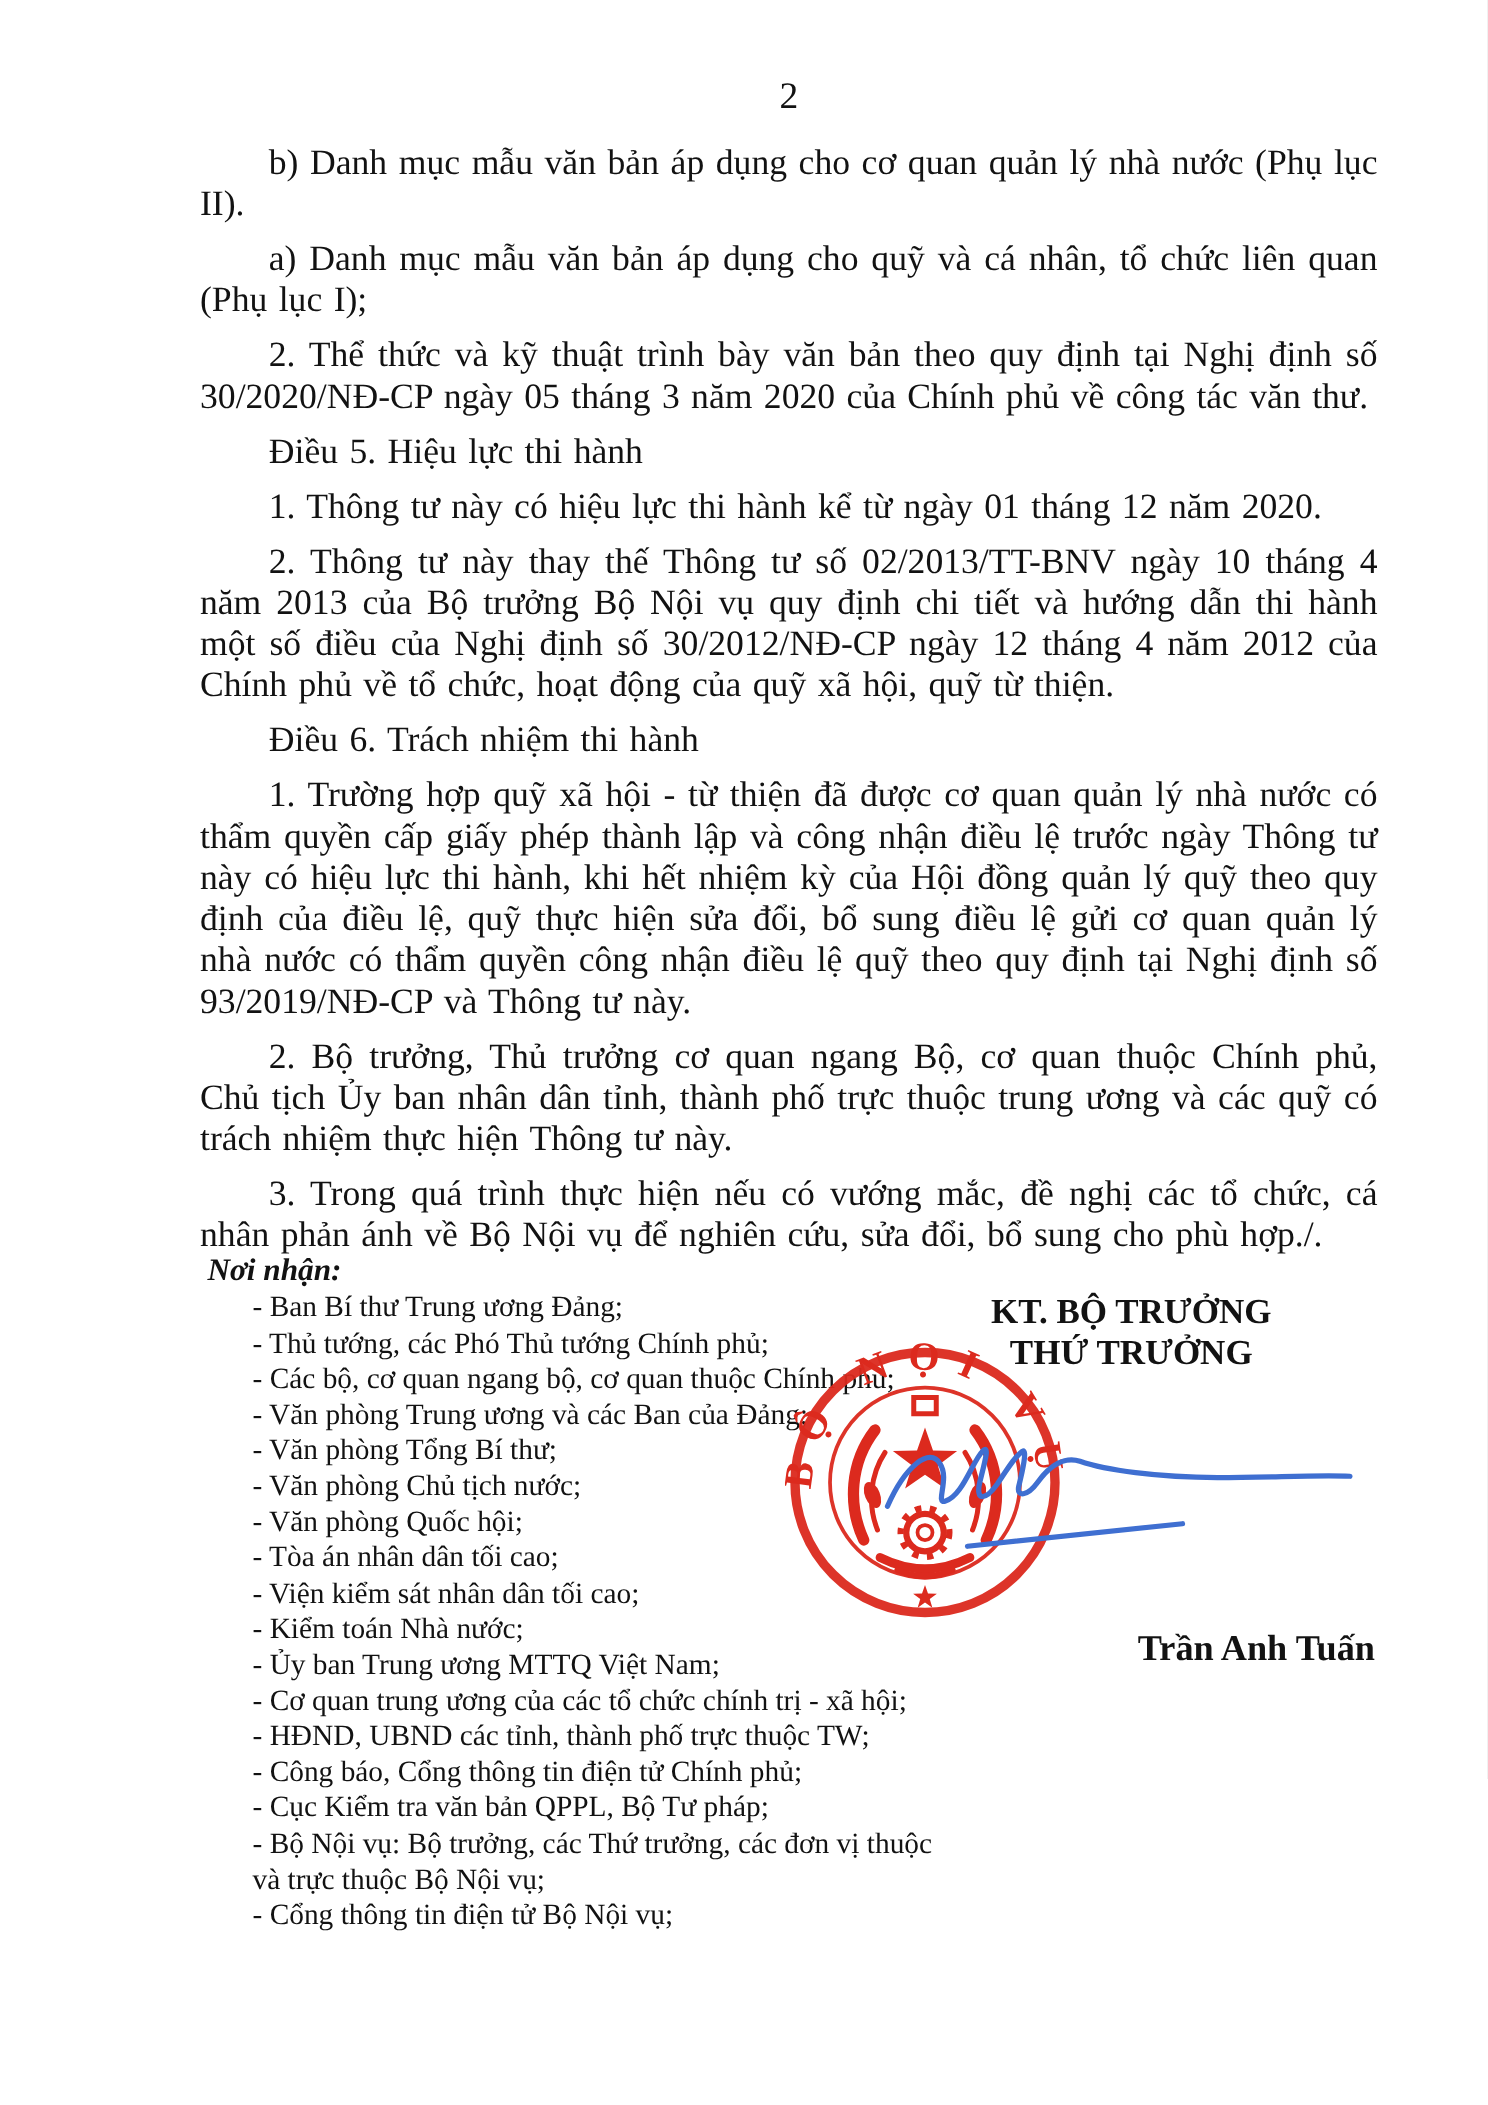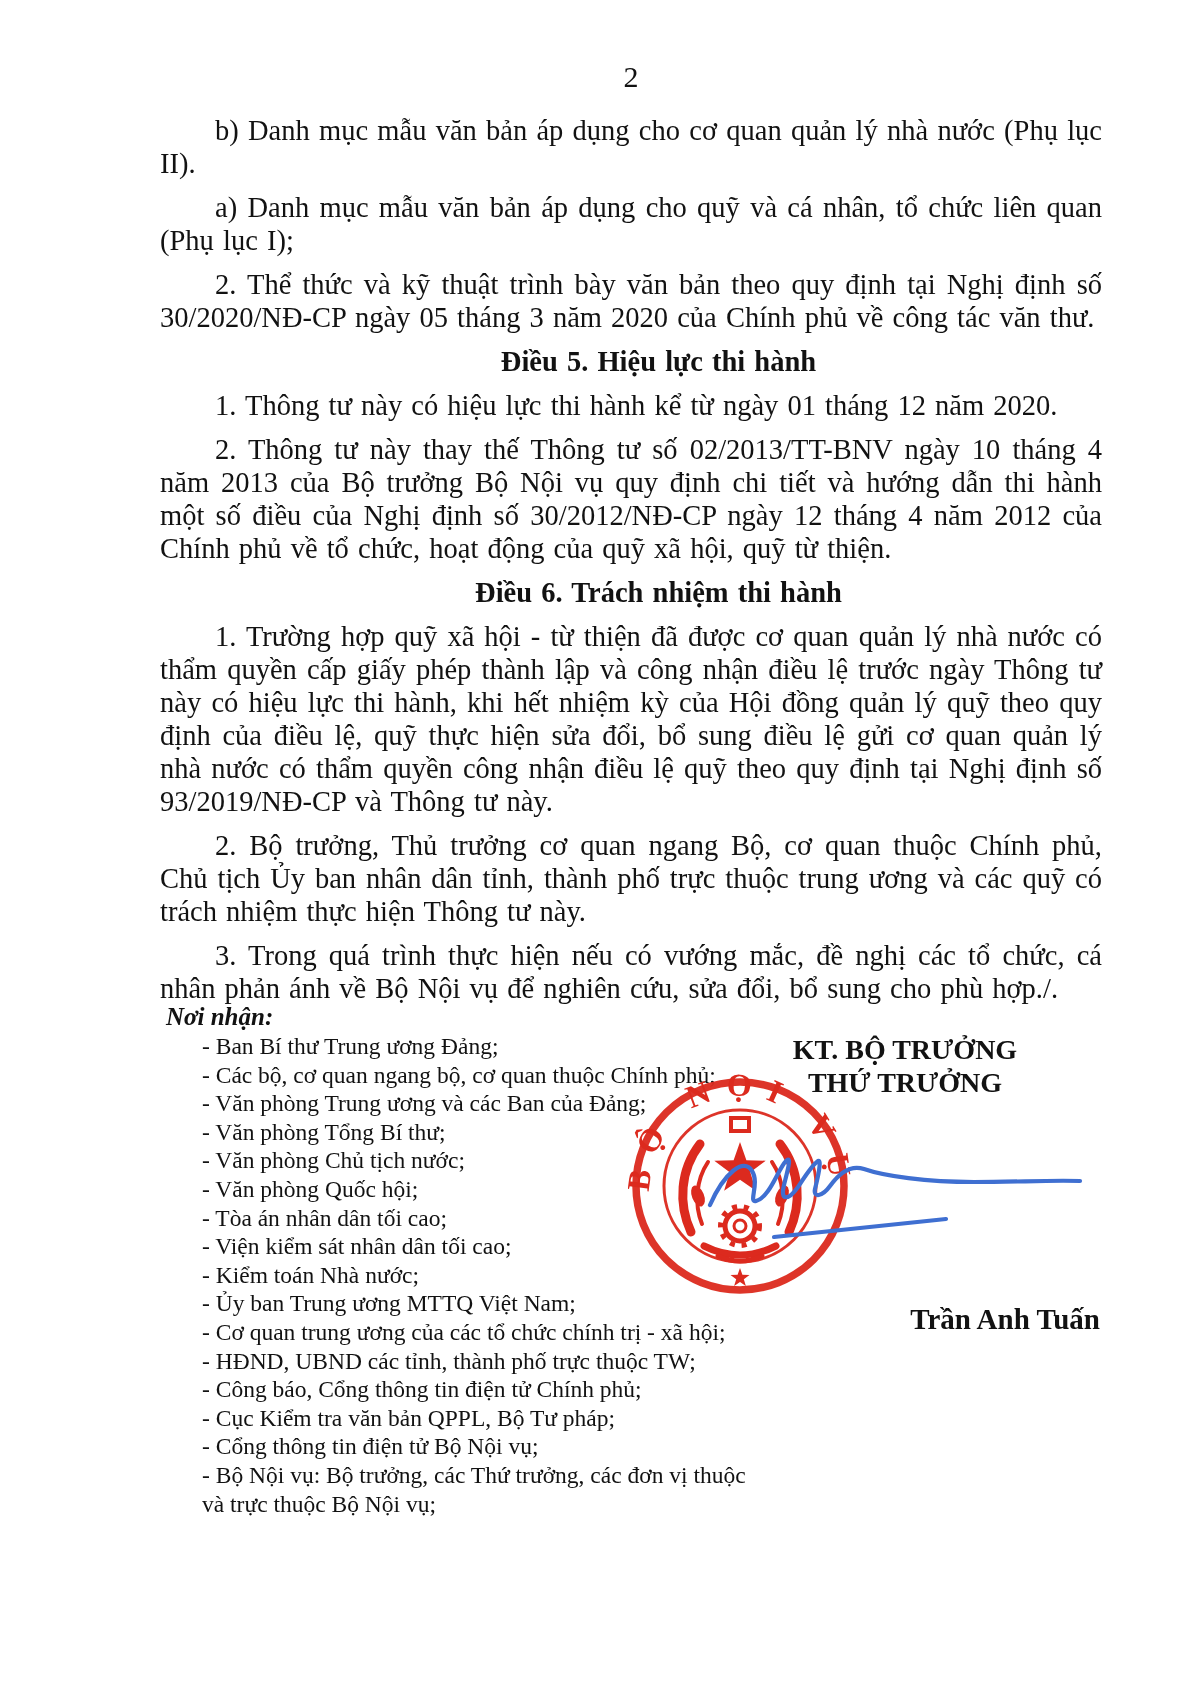--- a/index.html
+++ b/index.html
@@ -19,21 +19,21 @@
   .content{
     position:absolute;top:114px;left:160px;width:942px;
   }
   .para{
     margin:0 0 11px 0;
     font-size:28.5px;line-height:33px;
     text-align:justify;text-indent:55px;
     word-spacing:2px;
   }
   .para.heading{
-    font-weight:bold;text-align:center;
+    font-weight:normal;text-align:left;
   }
   .footer-left{
     position:absolute;top:1002px;left:166px;width:585px;
   }
   .recipients-label{
     font-weight:bold;font-style:italic;font-size:25px;line-height:30px;
   }
   .recipient-item{
     font-size:23.5px;line-height:28.6px;margin-left:36px;
   }
@@ -68,35 +68,36 @@
     <p class="para">2. Thông tư này thay thế Thông tư số 02/2013/TT-BNV ngày 10 tháng 4 năm 2013 của Bộ trưởng Bộ Nội vụ quy định chi tiết và hướng dẫn thi hành một số điều của Nghị định số 30/2012/NĐ-CP ngày 12 tháng 4 năm 2012 của Chính phủ về tổ chức, hoạt động của quỹ xã hội, quỹ từ thiện.</p>
     <p class="para heading">Điều 6. Trách nhiệm thi hành</p>
     <p class="para">1. Trường hợp quỹ xã hội - từ thiện đã được cơ quan quản lý nhà nước có thẩm quyền cấp giấy phép thành lập và công nhận điều lệ trước ngày Thông tư này có hiệu lực thi hành, khi hết nhiệm kỳ của Hội đồng quản lý quỹ theo quy định của điều lệ, quỹ thực hiện sửa đổi, bổ sung điều lệ gửi cơ quan quản lý nhà nước có thẩm quyền công nhận điều lệ quỹ theo quy định tại Nghị định số 93/2019/NĐ-CP và Thông tư này.</p>
     <p class="para">2. Bộ trưởng, Thủ trưởng cơ quan ngang Bộ, cơ quan thuộc Chính phủ, Chủ tịch Ủy ban nhân dân tỉnh, thành phố trực thuộc trung ương và các quỹ có trách nhiệm thực hiện Thông tư này.</p>
     <p class="para">3. Trong quá trình thực hiện nếu có vướng mắc, đề nghị các tổ chức, cá nhân phản ánh về Bộ Nội vụ để nghiên cứu, sửa đổi, bổ sung cho phù hợp./.</p>
   </div>
 
   <div class="footer-left">
     <div class="recipients-label">Nơi nhận:</div>
     <div class="recipient-item">- Ban Bí thư Trung ương Đảng;</div>
+    <div class="recipient-item">- Thủ tướng, các Phó Thủ tướng Chính phủ;</div>
     <div class="recipient-item">- Các bộ, cơ quan ngang bộ, cơ quan thuộc Chính phủ;</div>
     <div class="recipient-item">- Văn phòng Trung ương và các Ban của Đảng;</div>
     <div class="recipient-item">- Văn phòng Tổng Bí thư;</div>
     <div class="recipient-item">- Văn phòng Chủ tịch nước;</div>
     <div class="recipient-item">- Văn phòng Quốc hội;</div>
     <div class="recipient-item">- Tòa án nhân dân tối cao;</div>
     <div class="recipient-item">- Viện kiểm sát nhân dân tối cao;</div>
     <div class="recipient-item">- Kiểm toán Nhà nước;</div>
     <div class="recipient-item">- Ủy ban Trung ương MTTQ Việt Nam;</div>
     <div class="recipient-item">- Cơ quan trung ương của các tổ chức chính trị - xã hội;</div>
     <div class="recipient-item">- HĐND, UBND các tỉnh, thành phố trực thuộc TW;</div>
     <div class="recipient-item">- Công báo, Cổng thông tin điện tử Chính phủ;</div>
     <div class="recipient-item">- Cục Kiểm tra văn bản QPPL, Bộ Tư pháp;</div>
+    <div class="recipient-item">- Bộ Nội vụ: Bộ trưởng, các Thứ trưởng, các đơn vị thuộc và trực thuộc Bộ Nội vụ;</div>
     <div class="recipient-item">- Cổng thông tin điện tử Bộ Nội vụ;</div>
-    <div class="recipient-item">- Bộ Nội vụ: Bộ trưởng, các Thứ trưởng, các đơn vị thuộc và trực thuộc Bộ Nội vụ;</div>
   </div>
 
   <div class="sign-block">
     <div>KT. BỘ TRƯỞNG</div>
     <div>THỨ TRƯỞNG</div>
   </div>
 
   <svg class="seal" viewBox="0 0 224 224" aria-hidden="true">
     <g stroke="#dc2a1e" fill="none" opacity="0.95">
       <circle cx="112" cy="112" r="104" stroke-width="7.5"></circle>

